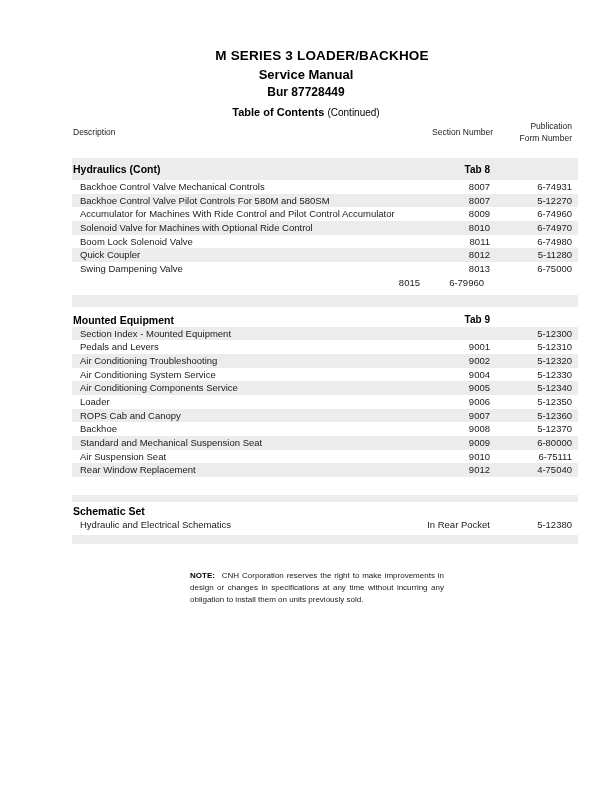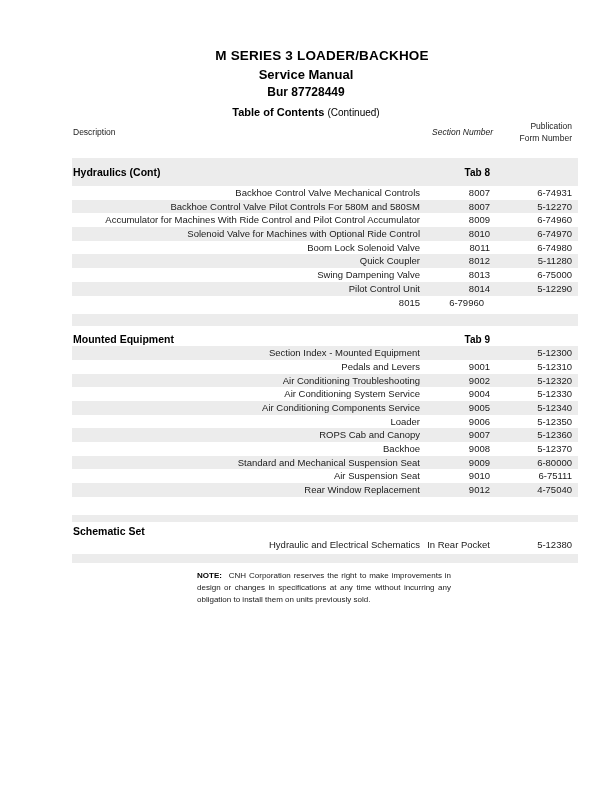--- a/index.html
+++ b/index.html
@@ -12,43 +12,43 @@
   .tline{position:absolute;left:0;width:612px;text-align:center;color:#000;white-space:nowrap;}
   .t1{top:48px;font-size:13.5px;font-weight:bold;letter-spacing:.2px;padding-left:16px;}
   .t2{top:67px;font-size:13px;font-weight:bold;}
   .t3{top:85px;font-size:12px;font-weight:bold;}
   .t4{top:106px;font-size:11px;}
   .t4 .toc-main{font-weight:bold;}
   .t4 .toc-suffix{font-weight:normal;font-size:10px;}
   
   .colhead{position:absolute;font-size:8.5px;color:#222;}
   .ch-desc{left:73px;top:127px;}
-  .ch-sec{left:340px;top:127px;width:153px;text-align:right;font-style:italic;}
+  .ch-sec{left:340px;top:127px;width:153px;text-align:right;}
   .ch-pub{left:472px;top:120px;width:100px;text-align:right;line-height:12px;}
   
   #toc-table{position:absolute;left:72px;top:158px;width:506px;}
   .grid{display:grid;grid-template-columns:348px 70px 88px;}
-  .sec-header{height:28px;align-items:center;}
+  .sec-header{height:22px;align-items:center;}
   .sec-header.plain{height:14px;align-items:center;}
   .sec-header .sec-title{padding-left:1px;font-weight:bold;font-size:10.5px;color:#000;white-space:nowrap;}
   .sec-header .tab{font-weight:bold;font-size:10px;color:#000;text-align:right;}
   .row{height:13.7px;line-height:13.7px;font-size:9.5px;}
   .cell{overflow:visible;white-space:nowrap;}
-  .desc{padding-left:8px;text-align:right;}
+  .desc{padding-left:8px;}
   .sec{text-align:right;}
   .form{text-align:right;padding-right:6px;}
   .shaded{background:#ececec;}
   .spacer-gray-1{height:12px;margin-top:5px;background:#ececec;}
   .gap-1{height:6px;}
   .spacer-gray-2{height:7px;margin-top:18px;background:#ececec;}
   .gap-2{height:2px;}
   .spacer-gray-3{height:9px;margin-top:3px;background:#ececec;}
   
   #note{
-    position:absolute;left:197px;top:570px;width:254px;
+    position:absolute;left:190px;top:570px;width:254px;
     font-size:8px;line-height:11.8px;text-align:justify;color:#1a1a1a;
   }
   #note .note-label{font-weight:bold;color:#000;margin-right:4px;}
   
   .foot{position:absolute;top:751px;font-size:9px;color:#1a1a1a;white-space:nowrap;margin-top:40px;}
   .foot-left{left:68px;}
   .foot-center{left:415px;}
   .foot-right{right:39px;}
 </style>
 </head>
@@ -106,25 +106,20 @@
     <div class="grid row shaded">
       <div class="cell desc">Quick Coupler</div>
       <div class="cell sec">8012</div>
       <div class="cell form">5-11280</div>
     </div>
     <div class="grid row">
       <div class="cell desc">Swing Dampening Valve</div>
       <div class="cell sec">8013</div>
       <div class="cell form">6-75000</div>
     </div>
-    <div class="grid row shaded">
-      <div class="cell desc">Pilot Control Unit</div>
-      <div class="cell sec">8014</div>
-      <div class="cell form">5-12290</div>
-    </div>
     <div class="grid row">
       <div class="cell sec">8015</div>
       <div class="cell form">6-79960</div>
     </div>
 
     <div class="spacer-gray-1"></div>
     <div class="gap-1"></div>
 
     <div class="grid sec-header plain">
       <div class="cell sec-title">Mounted Equipment</div>

